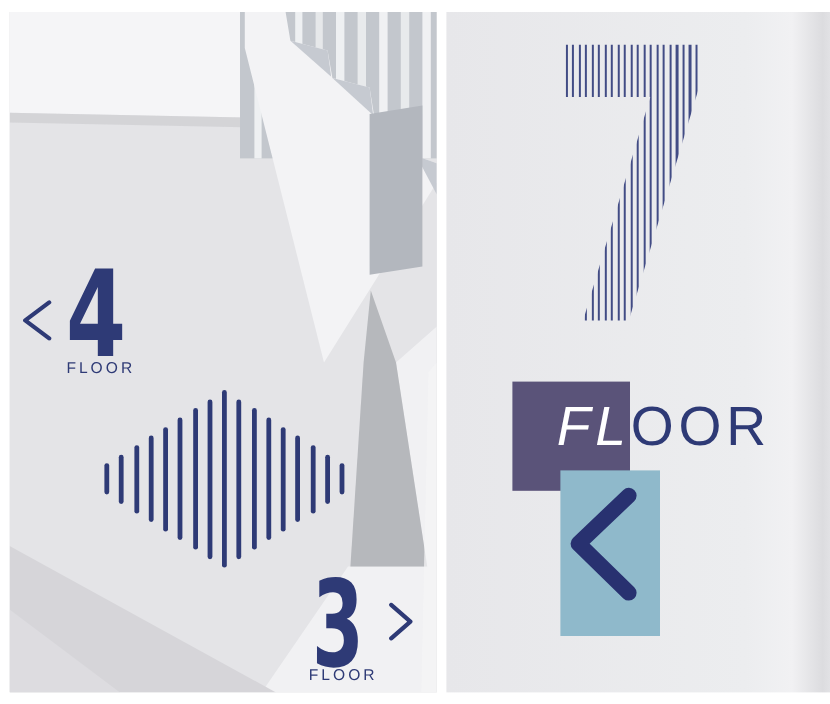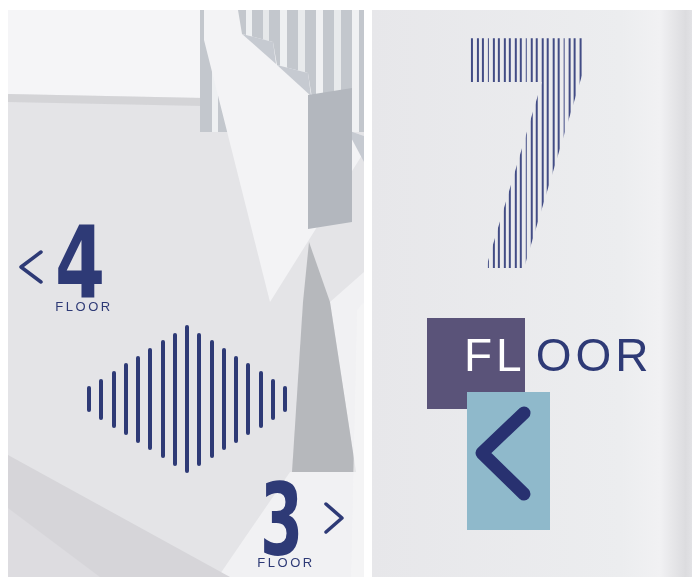--- a/index.html
+++ b/index.html
@@ -35,22 +35,22 @@
          font-size:315px;line-height:1;transform:scaleX(.66);transform-origin:top left;
          color:transparent;
          background:repeating-linear-gradient(90deg,var(--stripe-navy) 0 2.8px,rgba(0,0,0,0) 2.8px 8.2px);
          -webkit-background-clip:text;background-clip:text;}
   .purple-square{position:absolute;left:55px;top:308px;width:98px;height:91px;background:var(--purple);z-index:1;}
   .blue-square{position:absolute;left:95px;top:382px;width:83px;height:138px;background:var(--light-blue);z-index:2;}
   .blue-square svg{position:absolute;left:0;top:0;}
   .blue-square polyline{fill:none;stroke:var(--chevron-navy);stroke-width:13;stroke-linecap:round;stroke-linejoin:round;}
   .floor-word{position:absolute;left:92px;top:322px;font-size:46px;line-height:1;letter-spacing:4px;
               font-weight:400;z-index:3;white-space:nowrap;}
-  .floor-word .fl{color:#ffffff;}
-  .floor-word .oor{color:var(--navy);margin-left:10px;}
+  .floor-word .fl{color:#ffffff;font-style:italic;}
+  .floor-word .oor{color:var(--navy);}
 </style>
 </head>
 <body>
 
 <div class="canvas">
 
   <div class="panel left">
     <svg class="bg" viewBox="0 0 356 567" preserveAspectRatio="none">
       <rect x="0" y="0" width="356" height="567" fill="#e4e4e7"></rect>
 

